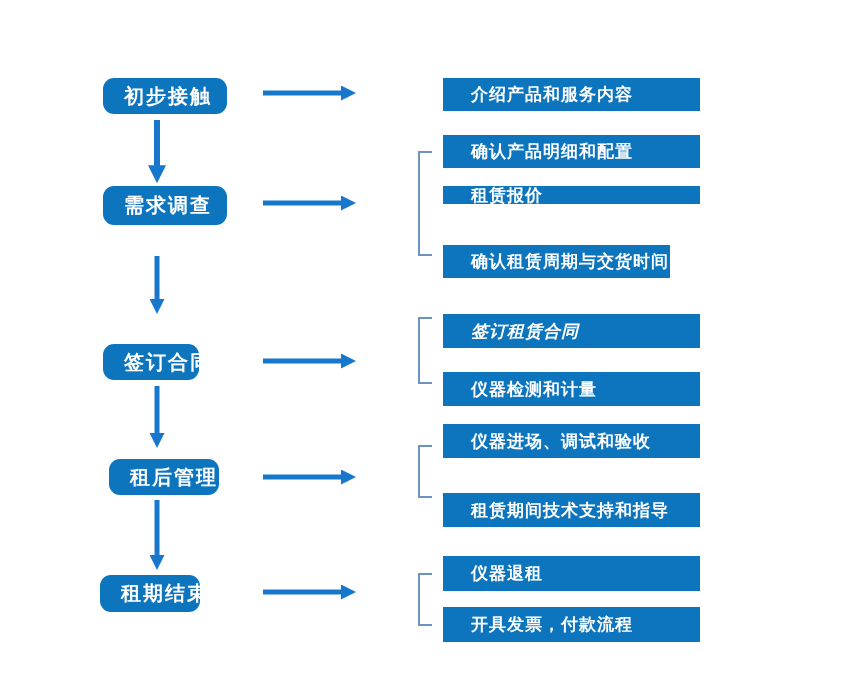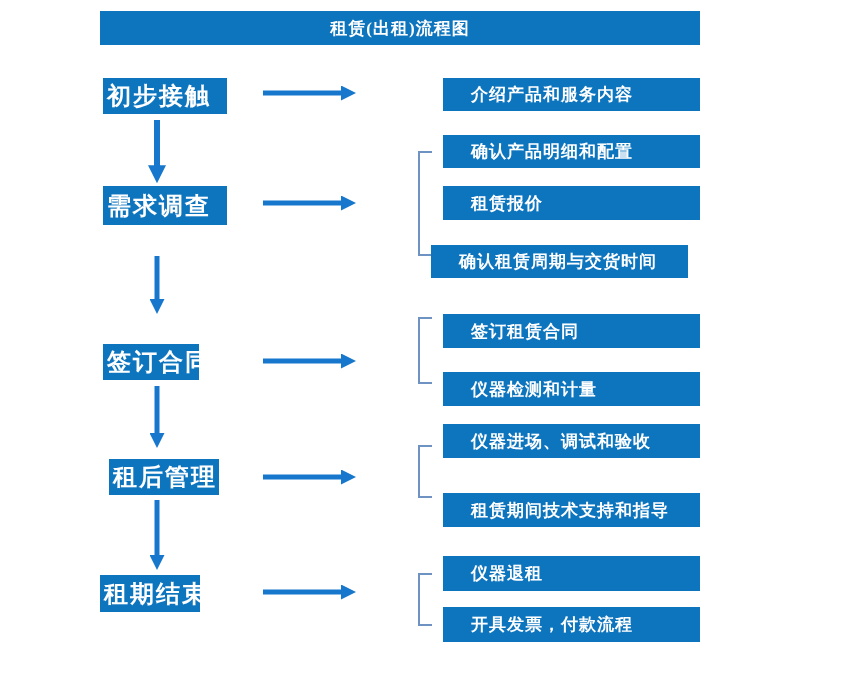--- a/index.html
+++ b/index.html
@@ -30,23 +30,24 @@
     align-items:center;
     box-sizing:border-box;
     white-space:nowrap;
   }
   .title-bar{
     justify-content:center;
     font-size:17px;
     letter-spacing:1px;
   }
   .left-box{
-    font-size:24px;
+    font-size:20px;
     letter-spacing:2px;
-    padding-left:4px;
+    padding-left:21px;
+    border-radius:11px;
   }
   .right-box{
     font-size:17px;
     letter-spacing:1px;
     padding-left:28px;
   }
 </style>
 </head>
 <body>
 
@@ -69,32 +70,31 @@
     <line class="arrow-line" x1="263" y1="361" x2="350" y2="361" marker-end="url(#arrowhead)"></line>
     <line class="arrow-line" x1="263" y1="477" x2="350" y2="477" marker-end="url(#arrowhead)"></line>
     <line class="arrow-line" x1="263" y1="592" x2="350" y2="592" marker-end="url(#arrowhead)"></line>
 
     <path class="bracket" d="M432,152 H419 V255 H432"></path>
     <path class="bracket" d="M432,318 H419 V383 H432"></path>
     <path class="bracket" d="M432,446 H419 V497 H432"></path>
     <path class="bracket" d="M432,574 H419 V625 H432"></path>
   </svg>
 
-  <div class="box title-bar" style="left:100px;top:11px;width:600px;height:34px;">租赁(出租)流程图</div>
 
   <div class="box left-box" style="left:103px;top:78px;width:124px;height:36px;">初步接触</div>
   <div class="box left-box" style="left:103px;top:186px;width:124px;height:39px;">需求调查</div>
   <div class="box left-box" style="left:103px;top:344px;width:96px;height:36px;">签订合同</div>
   <div class="box left-box" style="left:103px;top:459px;width:110px;height:36px;margin-left:6px;">租后管理</div>
   <div class="box left-box" style="left:100px;top:575px;width:100px;height:37px;">租期结束</div>
 
   <div class="box right-box" style="left:443px;top:78px;width:257px;height:33px;">介绍产品和服务内容</div>
   <div class="box right-box" style="left:443px;top:135px;width:257px;height:33px;">确认产品明细和配置</div>
-  <div class="box right-box" style="left:443px;top:186px;width:257px;height:34px;">租赁报价</div>
-  <div class="box right-box" style="left:431px;top:245px;width:257px;height:33px;">确认租赁周期与交货时间</div>
-  <div class="box right-box" style="left:443px;top:314px;width:257px;height:34px;">签订租赁合同</div>
+  <div class="box right-box" style="left:443px;top:186px;width:257px;height:18px;">租赁报价</div>
+  <div class="box right-box" style="left:443px;top:245px;width:227px;height:33px;">确认租赁周期与交货时间</div>
+  <div class="box right-box" style="left:443px;top:314px;width:257px;height:34px;font-style:italic;">签订租赁合同</div>
   <div class="box right-box" style="left:443px;top:364px;width:257px;height:34px;margin-top:8px;">仪器检测和计量</div>
   <div class="box right-box" style="left:443px;top:424px;width:257px;height:34px;">仪器进场、调试和验收</div>
   <div class="box right-box" style="left:443px;top:493px;width:257px;height:34px;">租赁期间技术支持和指导</div>
   <div class="box right-box" style="left:443px;top:556px;width:257px;height:35px;">仪器退租</div>
   <div class="box right-box" style="left:443px;top:607px;width:257px;height:35px;">开具发票，付款流程</div>
 
 </div>
 
 </body></html>

